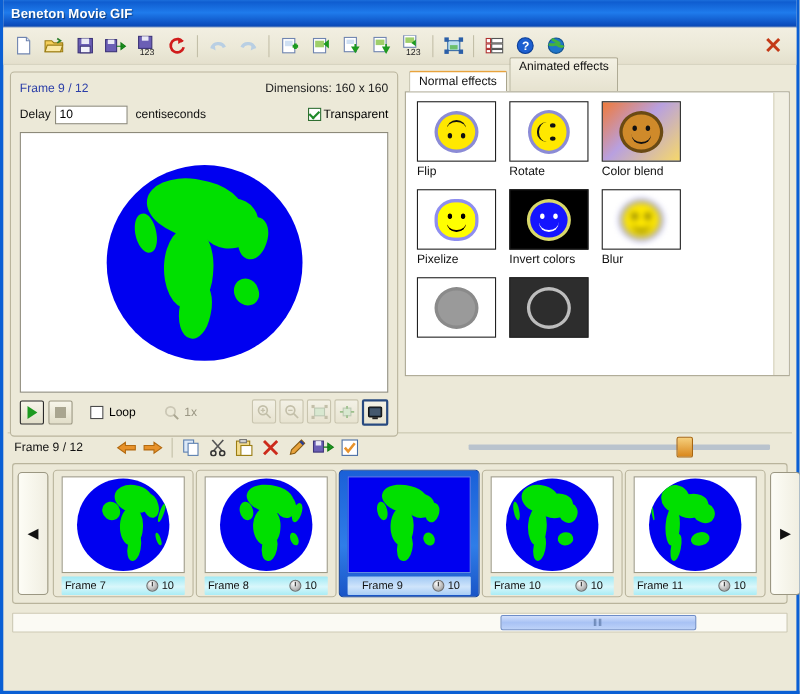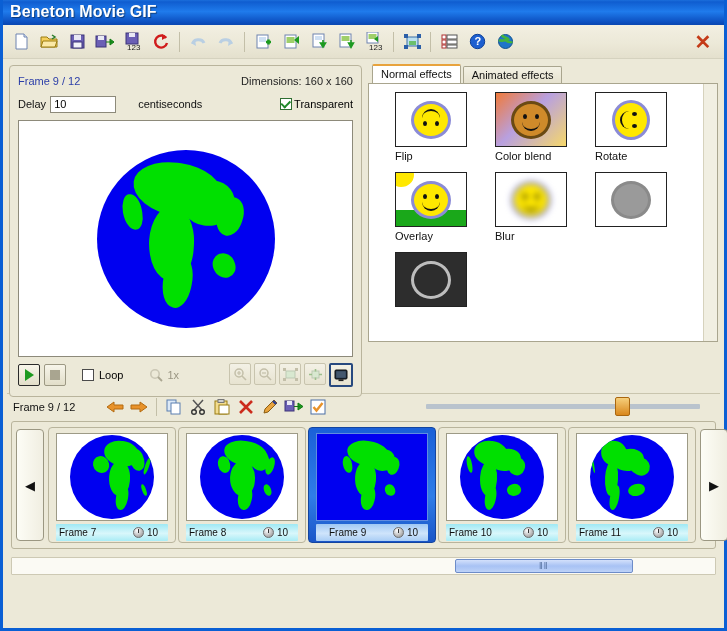--- a/index.html
+++ b/index.html
@@ -18,21 +18,21 @@
   }
   
   .titlebar{
     height:24px;
     background:linear-gradient(to bottom,#1b6edb 0%,#0f5dd0 8%,#1f7bec 48%,#0c4fc0 92%,#0a48b4 100%);
     display:flex;align-items:center;
     padding-left:7px;
     border-bottom:1px solid #0a48b4;
   }
   .titlebar .ttl{
-    color:#fff;font-weight:bold;font-size:16px;
+    color:#fff;font-weight:bold;font-size:12px;
     text-shadow:1px 1px 1px rgba(0,0,0,.45);
     letter-spacing:.1px;
   }
   
   .toolbar{
     height:33px;
     background:linear-gradient(to bottom,#f2efe2 0%,#ece9d8 55%,#e4e0cd 100%);
     display:flex;align-items:center;
     border-bottom:1px solid #d5d2bf;
     padding:0 4px;
@@ -73,21 +73,21 @@
   .frameinfo{color:#2b3ea8;font-size:11px;}
   .dims{color:#222;font-size:11px;}
   .delayrow{display:flex;align-items:center;margin-top:5px;height:20px;}
   .delayrow label{color:#111;margin-right:4px;}
   .delayinput{
     width:66px;height:17px;
     border:1px solid #8d8a7a;background:#fff;
     font-family:"Liberation Sans",sans-serif;font-size:11px;
     padding:0 3px;box-sizing:border-box;color:#000;
   }
-  .cs{margin-left:22px;color:#111;}
+  .cs{margin-left:7px;color:#111;}
   .transp{margin-left:auto;display:flex;align-items:flex-end;gap:2px;}
   .chk{
     width:12px;height:12px;border:1px solid #2f6e31;background:#fff;
     display:inline-flex;align-items:center;justify-content:center;
     box-sizing:border-box;
   }
   .chk.on:after{content:"";display:block;width:7px;height:4px;border:2px solid #1f8a2a;border-top:none;border-right:none;transform:rotate(-45deg) translate(0px,-1px);}
   .chk.off:after{content:none;}
   .preview{
     margin-top:6px;
@@ -119,38 +119,38 @@
   .zoomlbl{color:#9a9683;margin-left:4px;font-size:11px;}
   .zgroup{display:flex;gap:3px;margin-left:auto;}
   .zbtn{width:20px;height:20px;border:1px solid #c8c4ae;background:linear-gradient(to bottom,#f3f1e6,#e7e3d0);border-radius:2px;display:flex;align-items:center;justify-content:center;}
   .zbtn.active{border:2px solid #27497f;}
   
   .rightpane{
     flex:1;margin-left:6px;position:relative;
   }
   .tabs{display:flex;align-items:flex-end;height:18px;padding-left:4px;}
   .tab{
-    height:17px;line-height:16px;padding:0 8px;
+    height:31px;line-height:16px;padding:0 8px;
     border:1px solid #a9a58e;border-bottom:none;
     background:linear-gradient(to bottom,#f3f1e4,#e6e2cf);
     font-size:11px;color:#111;border-radius:2px 2px 0 0;
     margin-right:2px;box-sizing:border-box;
   }
   .tab.sel{
     background:#fff;border-color:#a9a58e;border-top:2px solid #e8a33d;
     height:19px;line-height:16px;position:relative;z-index:2;
   }
   .effbox{
     background:#fff;border:1px solid #a9a58e;
     height:259px;box-sizing:border-box;
     padding:8px 6px 0 10px;
     position:relative;overflow:hidden;
   }
   .effgrid{display:flex;flex-wrap:wrap;}
-  .effitem{width:84px;margin:0 0 10px 16px;}
+  .effitem{width:84px;margin:0 0 10px 0;}
   .effthumb{
     width:72px;height:55px;border:1px solid #222;
     box-sizing:border-box;overflow:hidden;position:relative;
     background:#fff;display:flex;align-items:center;justify-content:center;
   }
   .efflabel{font-size:11px;color:#111;margin-top:3px;white-space:nowrap;}
   .smiley{width:40px;height:38px;border-radius:50%;background:#ffe800;border:3px solid #8b8bd6;box-sizing:border-box;position:relative;}
   .smiley i{position:absolute;width:4px;height:5px;background:#111;border-radius:50%;top:10px;}
   .smiley i.l{left:9px;} .smiley i.r{right:9px;}
   .smiley u{position:absolute;left:8px;right:8px;top:16px;height:9px;border-bottom:2px solid #111;border-radius:0 0 14px 14px;text-decoration:none;}
@@ -500,50 +500,58 @@
               <div class="effthumb" style="background: rgb(255, 255, 255);">
                 <div class="smiley" style="transform: scaleY(-1);">
                   <i class="l"></i>
                   <i class="r"></i>
                   <u></u>
                 </div>
               </div>
               <div class="efflabel">Flip</div>
             </div>
             <div class="effitem">
+              <div class="effthumb" style="background: rgb(255, 255, 255);">
+                <div class="smiley" style="transform: rotate(90deg);">
+                  <i class="l"></i>
+                  <i class="r"></i>
+                  <u></u>
+                </div>
+              </div>
+              <div class="efflabel">Rotate</div>
+            </div>
+            <div class="effitem">
               <div class="effthumb" style="background: linear-gradient(135deg, rgb(240, 122, 58), rgb(184, 160, 224) 45%, rgb(246, 216, 106));">
                 <div class="smiley" style="background: rgb(207, 138, 42); border-color: rgb(106, 74, 19);">
                   <i class="l"></i>
                   <i class="r"></i>
                   <u></u>
                 </div>
               </div>
               <div class="efflabel">Color blend</div>
             </div>
             <div class="effitem">
               <div class="effthumb" style="background: rgb(255, 255, 255);">
-                <div class="smiley" style="transform: rotate(90deg);">
+                <div class="smiley" style="filter: contrast(1.3); border-radius: 46%;">
                   <i class="l"></i>
                   <i class="r"></i>
                   <u></u>
                 </div>
               </div>
-              <div class="efflabel">Rotate</div>
+              <div class="efflabel">Pixelize</div>
             </div>
             <div class="effitem">
-              <div class="effthumb" style="background: rgb(255, 255, 255);">
-                <div style="position: absolute; left: -8px; top: -10px; width: 26px; height: 24px; border-radius: 50%; background: rgb(255, 232, 0);"></div>
-                <div style="position: absolute; left: 0px; right: 0px; bottom: 0px; height: 16px; background: rgb(26, 168, 26);"></div>
-                <div class="smiley">
-                  <i class="l"></i>
-                  <i class="r"></i>
-                  <u></u>
+              <div class="effthumb" style="background: rgb(0, 0, 0);">
+                <div class="smiley" style="background: rgb(20, 20, 255); border-color: rgb(216, 216, 106);">
+                  <i class="l" style="background: rgb(255, 255, 255);"></i>
+                  <i class="r" style="background: rgb(255, 255, 255);"></i>
+                  <u style="border-bottom-color: rgb(255, 255, 255);"></u>
                 </div>
               </div>
-              <div class="efflabel">Overlay</div>
+              <div class="efflabel">Invert colors</div>
             </div>
             <div class="effitem">
               <div class="effthumb" style="background: rgb(255, 255, 255);">
                 <div class="smiley" style="filter: blur(3px);">
                   <i class="l"></i>
                   <i class="r"></i>
                   <u></u>
                 </div>
               </div>
               <div class="efflabel">Blur</div>

